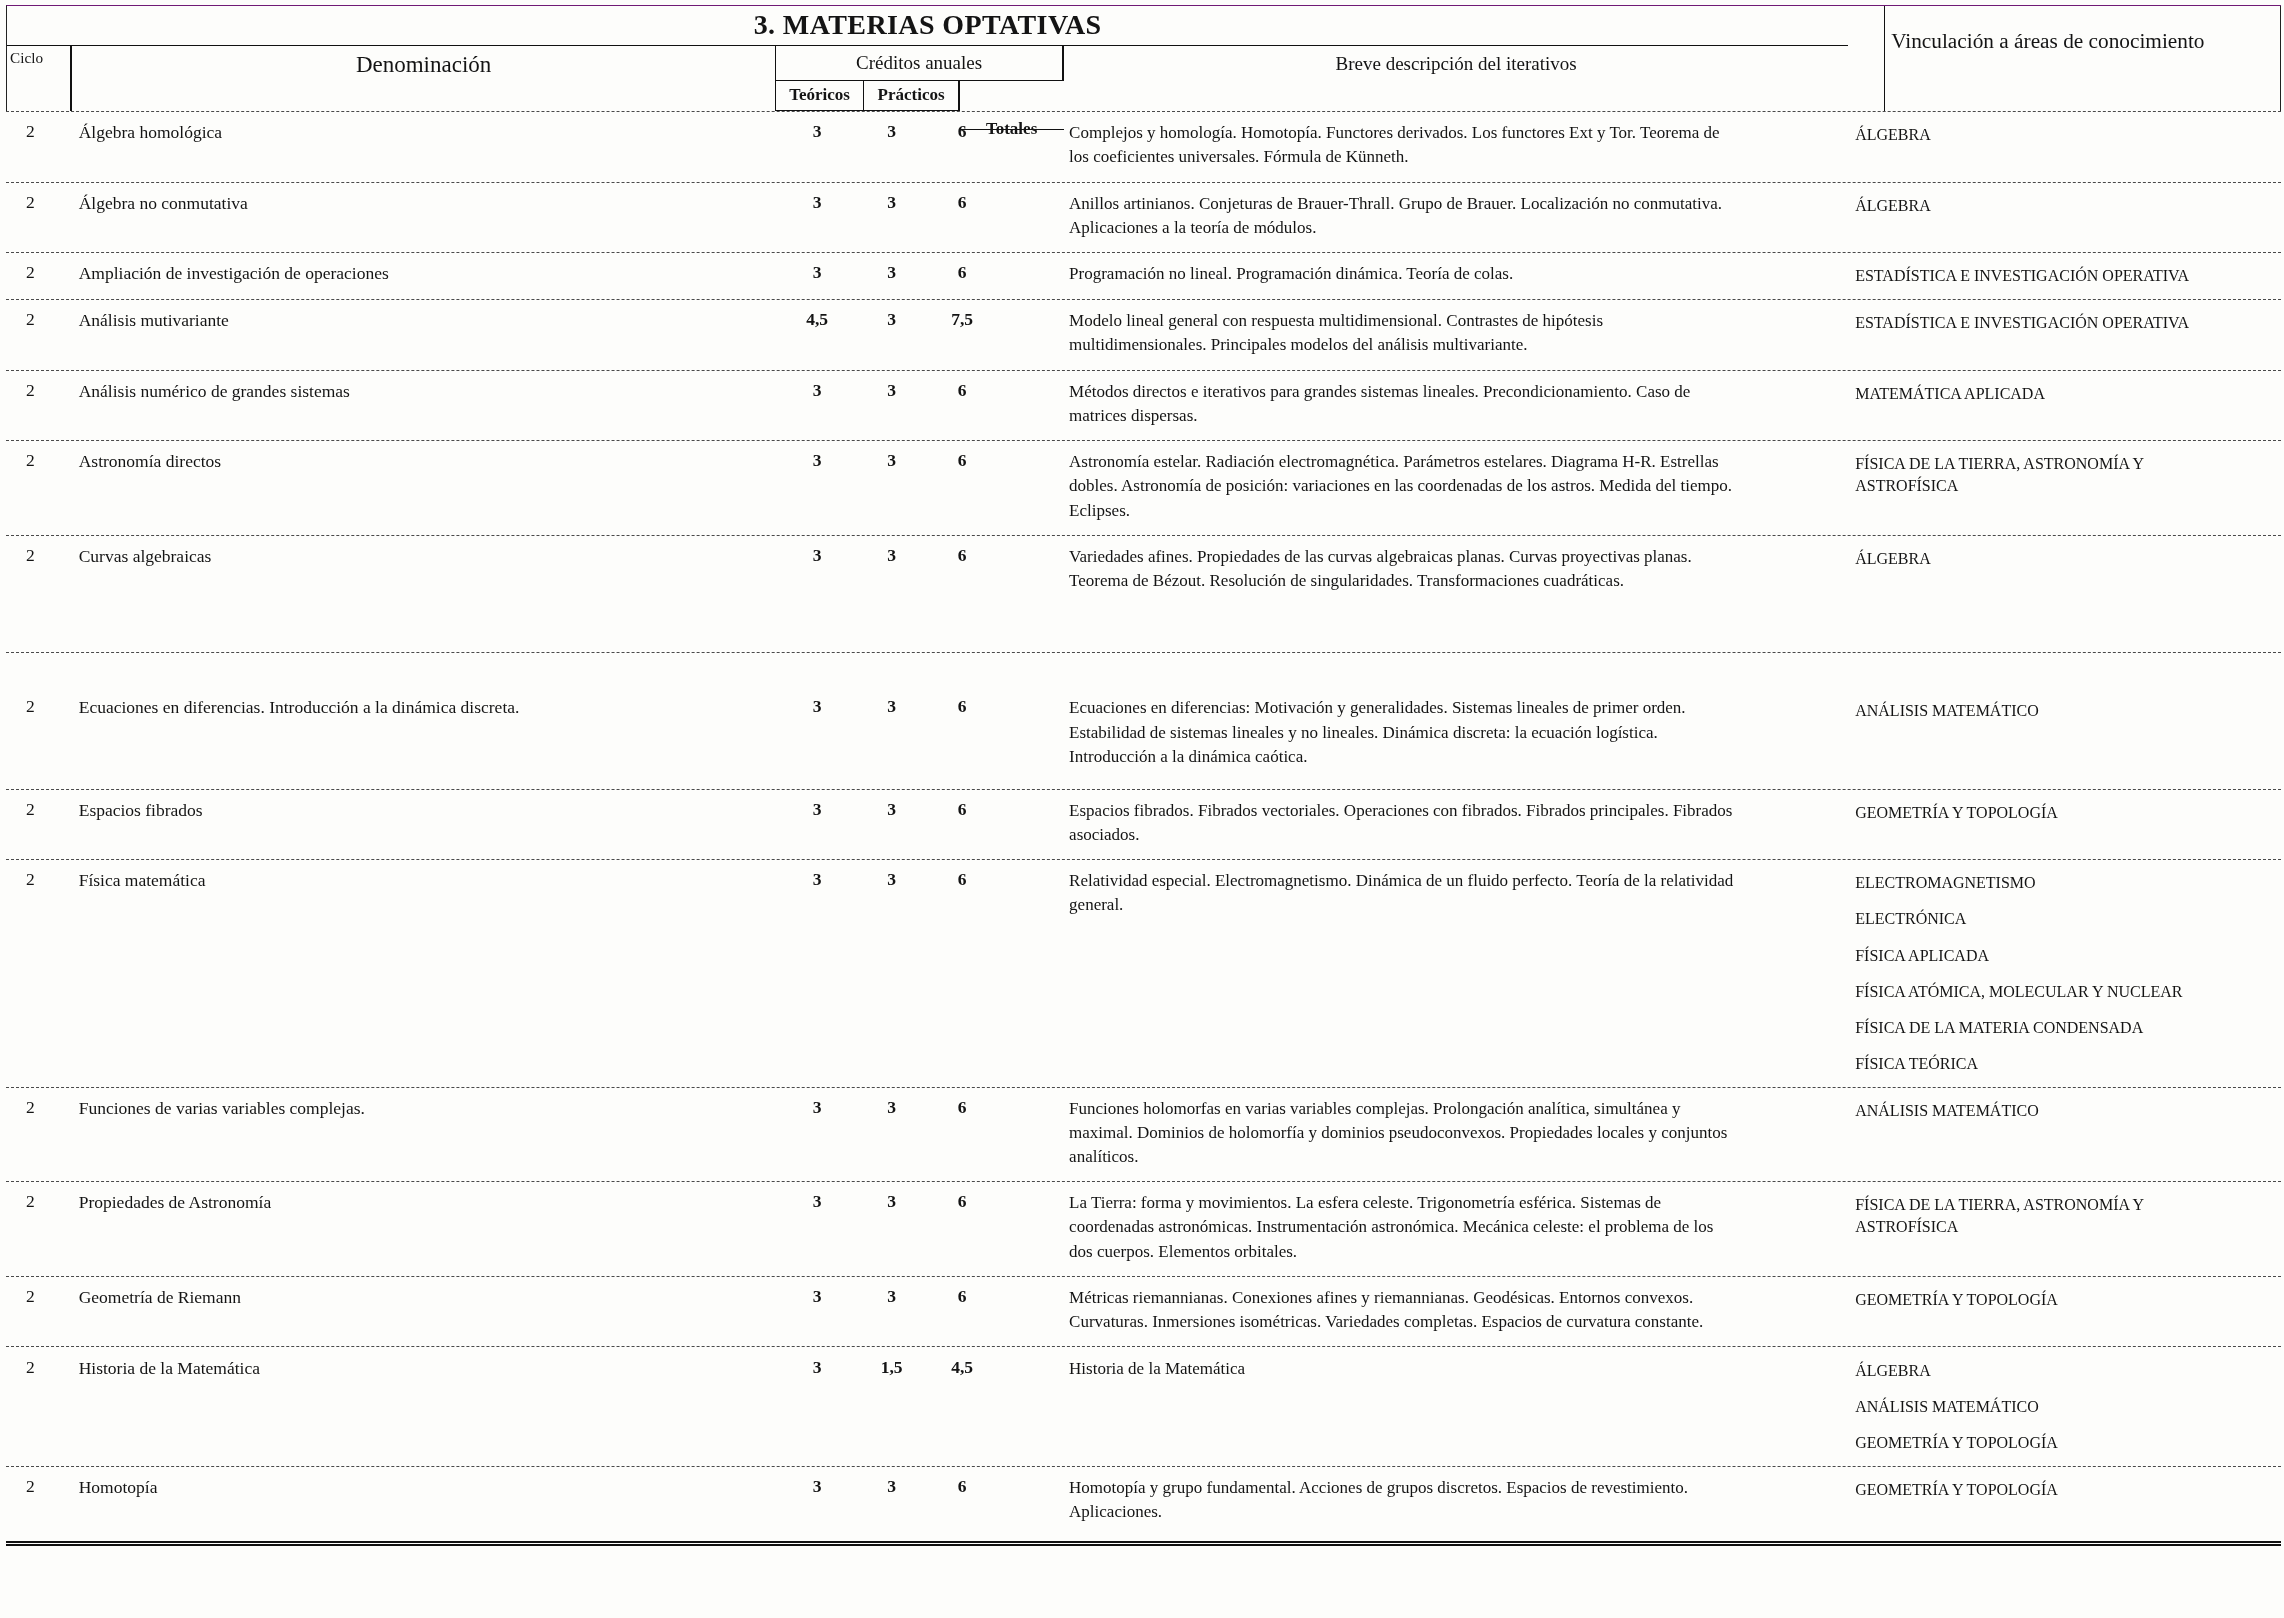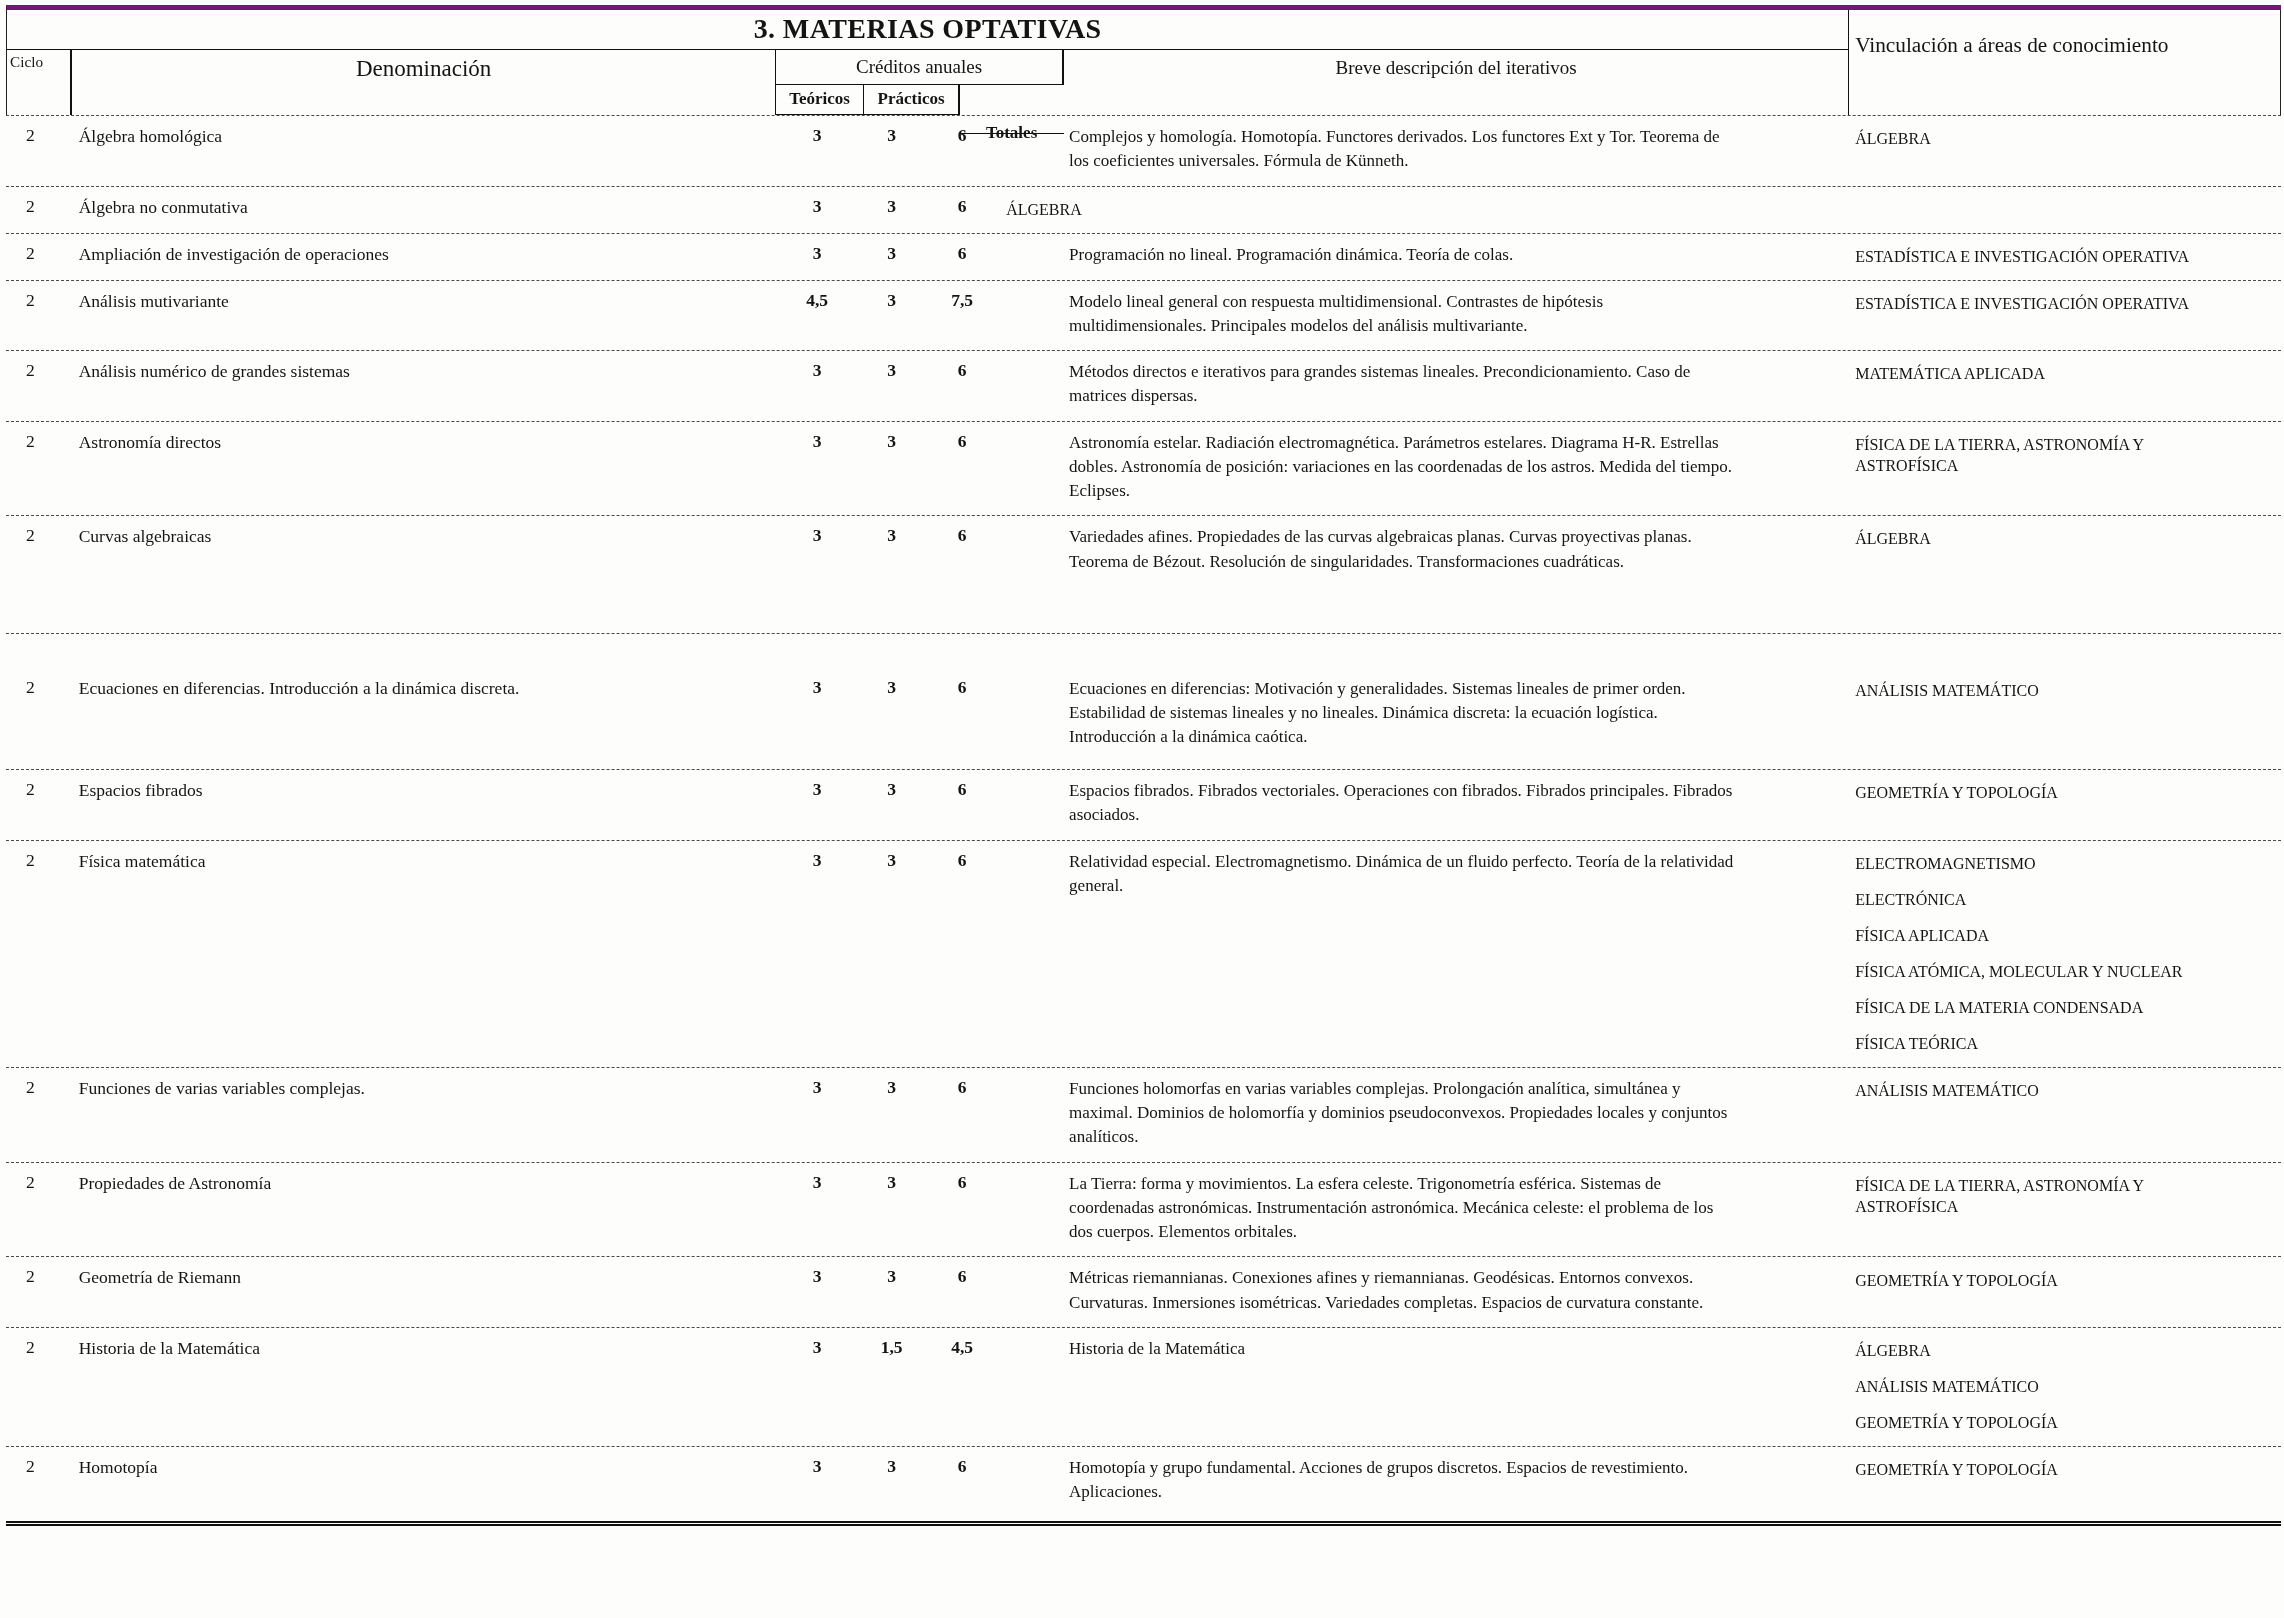--- a/index.html
+++ b/index.html
@@ -14,23 +14,24 @@
     background: #fdfdfb;
     color: #141414;
     font-family: "Liberation Serif", "DejaVu Serif", serif;
     box-sizing: border-box;
     padding: 4.6px 0 30.5px 0;
   }
 
   
   .table-head {
     display: flex;
-    border-top: 5px solid #701a75;
+    border-top: 1px solid #701a75;
     border-left: 1.5px solid #222;
     margin: 0 3px 0 6.1px;
+    gap: 36px;
   }
   .head-left {
     display: grid;
     grid-template-columns: 65px 703px 89px 96px 104px 784px;
     grid-template-rows: 40px 35px 30.5px;
     width: 1842px;
   }
   .title-cell {
     grid-column: 1 / 7;
     grid-row: 1;
@@ -167,20 +168,21 @@
         <div class="cell c-areas">
           <div class="area-line">ÁLGEBRA</div>
         </div>
       </div>
       <div class="row">
         <div class="cell c-ciclo">2</div>
         <div class="cell c-denom">Álgebra no conmutativa</div>
         <div class="cell c-num">3</div>
         <div class="cell c-num">3</div>
         <div class="cell c-num">6</div>
+        <div class="cell c-desc">Anillos artinianos. Conjeturas de Brauer-Thrall. Grupo de Brauer. Localización no conmutativa. Aplicaciones a la teoría de módulos.</div>
         <div class="cell c-areas">
           <div class="area-line">ÁLGEBRA</div>
         </div>
       </div>
       <div class="row">
         <div class="cell c-ciclo">2</div>
         <div class="cell c-denom">Ampliación de investigación de operaciones</div>
         <div class="cell c-num">3</div>
         <div class="cell c-num">3</div>
         <div class="cell c-num">6</div>

